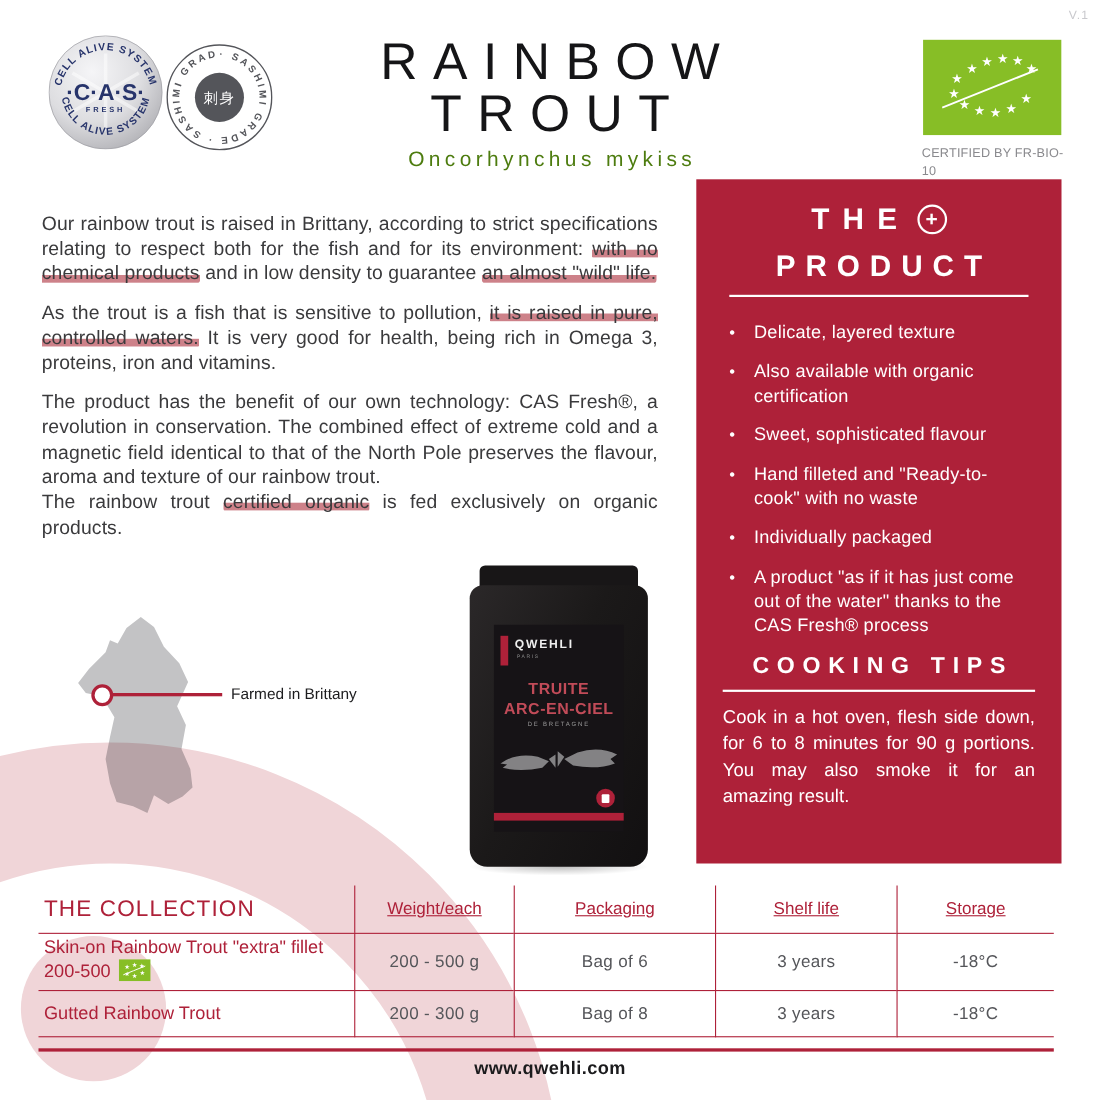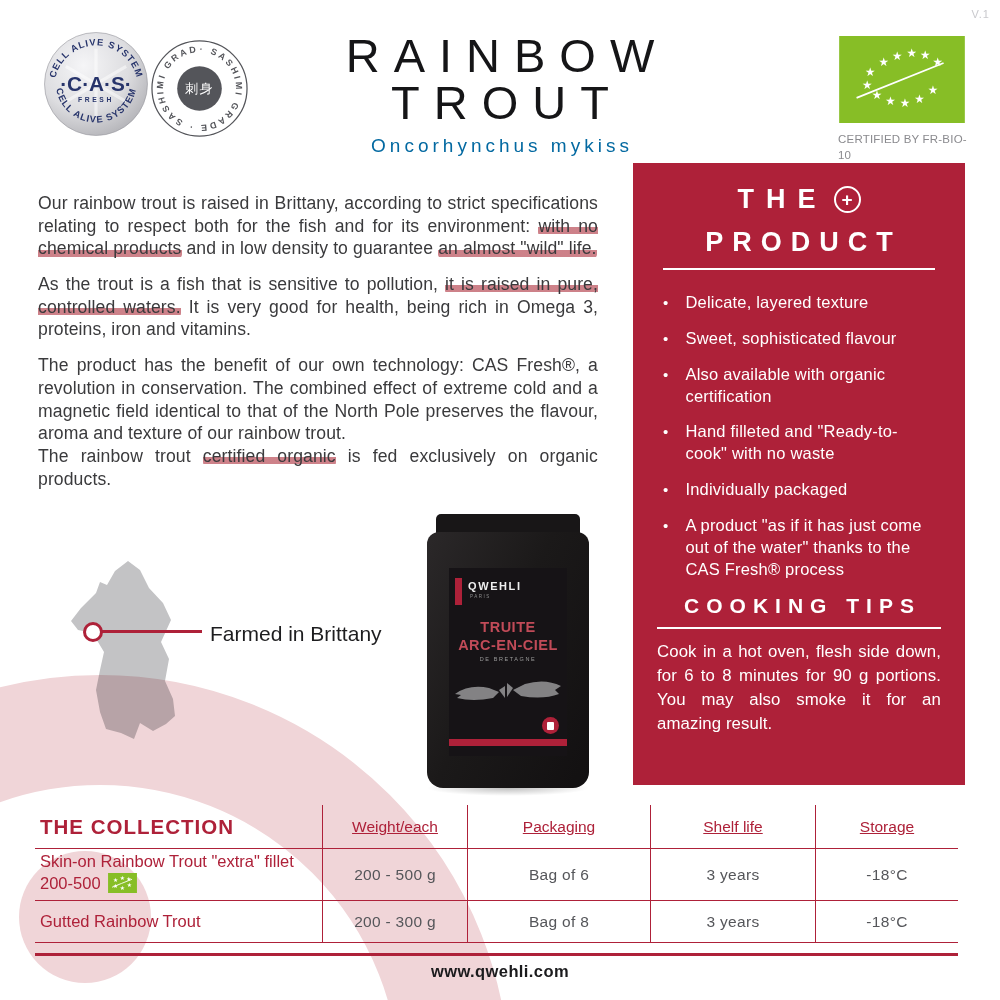--- a/index.html
+++ b/index.html
@@ -9,42 +9,42 @@
     background:#ffffff; font-family:"Liberation Sans", sans-serif;
   }
   
   .bg-shapes { position:absolute; inset:0; z-index:0; pointer-events:none; }
 
   
   .cas-badge { position:absolute; left:44px; top:32px; width:104px; height:104px; z-index:2; }
   .sashimi-badge { position:absolute; left:151px; top:40px; width:97px; height:97px; z-index:2; }
   .title-block { position:absolute; left:300px; top:32px; width:400px; text-align:center; z-index:2; }
   .title-line { font-size:47px; letter-spacing:14px; color:#151517; font-weight:400; line-height:1.0; margin-right:-14px; }
-  .subtitle { margin-top:9px; font-size:19px; letter-spacing:4px; color:#0369a1; margin-right:-4px; }
+  .subtitle { margin-top:9px; font-size:19px; letter-spacing:4px; color:#4d7c0f; margin-right:-4px; }
   .organic-block { position:absolute; left:838px; top:36px; width:130px; z-index:2; }
   .organic-caption { margin-top:5px; font-size:11.5px; line-height:1.35; color:#8a8a8e; letter-spacing:0.2px; }
   .version { position:absolute; right:10px; top:8px; font-size:11px; color:#c9c9cd; letter-spacing:1px; z-index:2; }
 
   
   .intro { position:absolute; left:38px; top:192px; width:560px; z-index:2;
            font-size:17.6px; line-height:1.29; color:#3a3a3c; text-align:justify; letter-spacing:0.1px; }
   .intro p { margin-bottom:13px; }
   .intro p.joined { margin-bottom:0; }
   .hl {
     background-image:linear-gradient(to right, rgba(191,94,104,0.78), rgba(191,94,104,0.78));
     background-repeat:no-repeat; background-size:100% 7px; background-position:0 86%;
     border-radius:4px;
   }
 
   
   .map-svg { position:absolute; left:70px; top:560px; z-index:1; mix-blend-mode:multiply; }
   .origin-marker { position:absolute; left:83px; top:622px; width:20px; height:20px;
                    border:3px solid #AE2139; border-radius:50%; background:#fff; z-index:3; }
   .origin-line { position:absolute; left:102px; top:630px; width:100px; height:2.5px; background:#AE2139; z-index:2; }
-  .origin-label { position:absolute; left:210px; top:622px; font-size:21px; font-weight:500; color:#1d1d1f; z-index:3; }
+  .origin-label { position:absolute; left:210px; top:622px; font-size:14px; font-weight:500; color:#1d1d1f; z-index:3; }
 
   
   .bag { position:absolute; left:420px; top:502px; width:176px; height:294px; z-index:2; }
   .bag-shadow { position:absolute; left:6px; bottom:0; width:164px; height:16px;
                 background:radial-gradient(ellipse at center, rgba(0,0,0,0.25), rgba(0,0,0,0) 70%); }
   .bag-crimp { position:absolute; left:16px; top:12px; right:16px; height:26px; background:#181617; border-radius:5px 5px 0 0; }
   .bag-body { position:absolute; left:7px; top:30px; right:7px; bottom:8px;
               background:linear-gradient(115deg,#2b2829 0%, #1b1919 45%, #121011 100%);
               border-radius:12px 12px 16px 16px; }
   .bag-label { position:absolute; left:50%; top:66px; transform:translateX(-50%);
@@ -80,21 +80,21 @@
   .cooking-text { margin-top:11px; padding:0 24px; font-size:16.8px; line-height:1.42; text-align:justify; letter-spacing:0.1px; }
 
   
   .collection-table { position:absolute; left:35px; top:805px; width:923px; z-index:2;
       display:grid; grid-template-columns:287px 145px 183px 165px 143px; grid-template-rows:43px 52px 43px; }
   .cell { display:flex; align-items:center; justify-content:center; }
   .cell.left { justify-content:flex-start; padding-left:5px; padding-right:10px; }
   .vline { border-left:1.5px solid #AE2139; }
   .hline { border-top:1.5px solid #AE2139; }
   .bline { border-bottom:1.5px solid #AE2139; }
-  .col-title { font-size:20.5px; font-weight:bold; letter-spacing:1px; color:#AE2139; }
+  .col-title { font-size:20.5px; font-weight:normal; letter-spacing:1px; color:#AE2139; }
   .col-head { font-size:15.5px; color:#AE2139;text-decoration:underline; }
   .row-name { font-size:16.5px; font-weight:500; color:#AE2139; line-height:1.3; }
   .row-val { font-size:15.5px; color:#55565a; letter-spacing:0.3px; }
   .mini-organic { display:inline-block; vertical-align:-4px; margin-left:7px; }
 
   .footer-rule { position:absolute; left:35px; top:953px; width:923px; height:2.5px; background:#AE2139; z-index:2; }
   .footer-url { position:absolute; left:0; top:962px; width:1000px; text-align:center;
                 font-size:16.5px; font-weight:bold; color:#1b1b1d; letter-spacing:0.4px; z-index:2; }
 </style>
 </head>
@@ -223,24 +223,24 @@
       <span class="panel-the">THE</span>
       <span class="plus-circle">+</span>
     </div>
     <div class="panel-head2">PRODUCT</div>
     <div class="panel-rule"></div>
     <ul class="features">
       <li>
           <span>Delicate, layered texture</span>
         </li>
       <li>
+          <span>Also available with organic certification</span>
+        </li>
+      <li>
           <span>Sweet, sophisticated flavour</span>
-        </li>
-      <li>
-          <span>Also available with organic certification</span>
         </li>
       <li>
           <span>Hand filleted and "Ready-to-cook" with no waste</span>
         </li>
       <li>
           <span>Individually packaged</span>
         </li>
       <li>
           <span>A product "as if it has just come out of the water" thanks to the CAS Fresh® process</span>
         </li>

